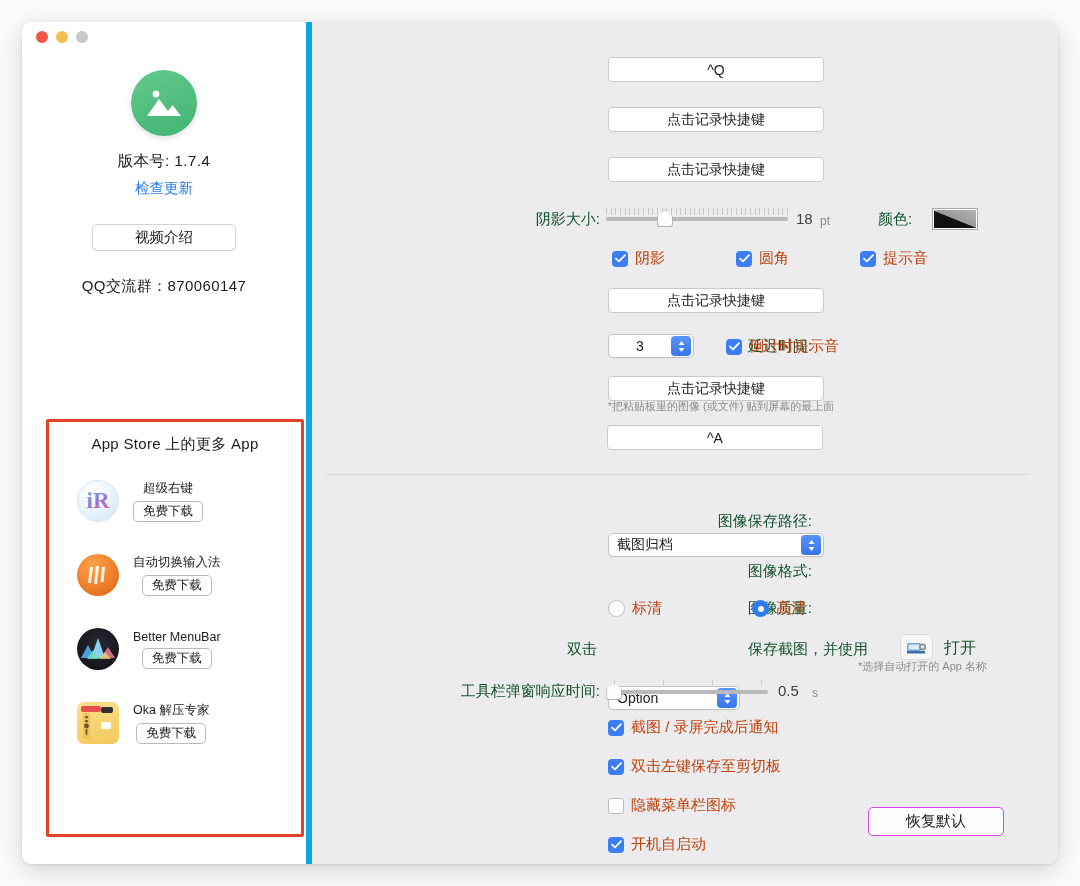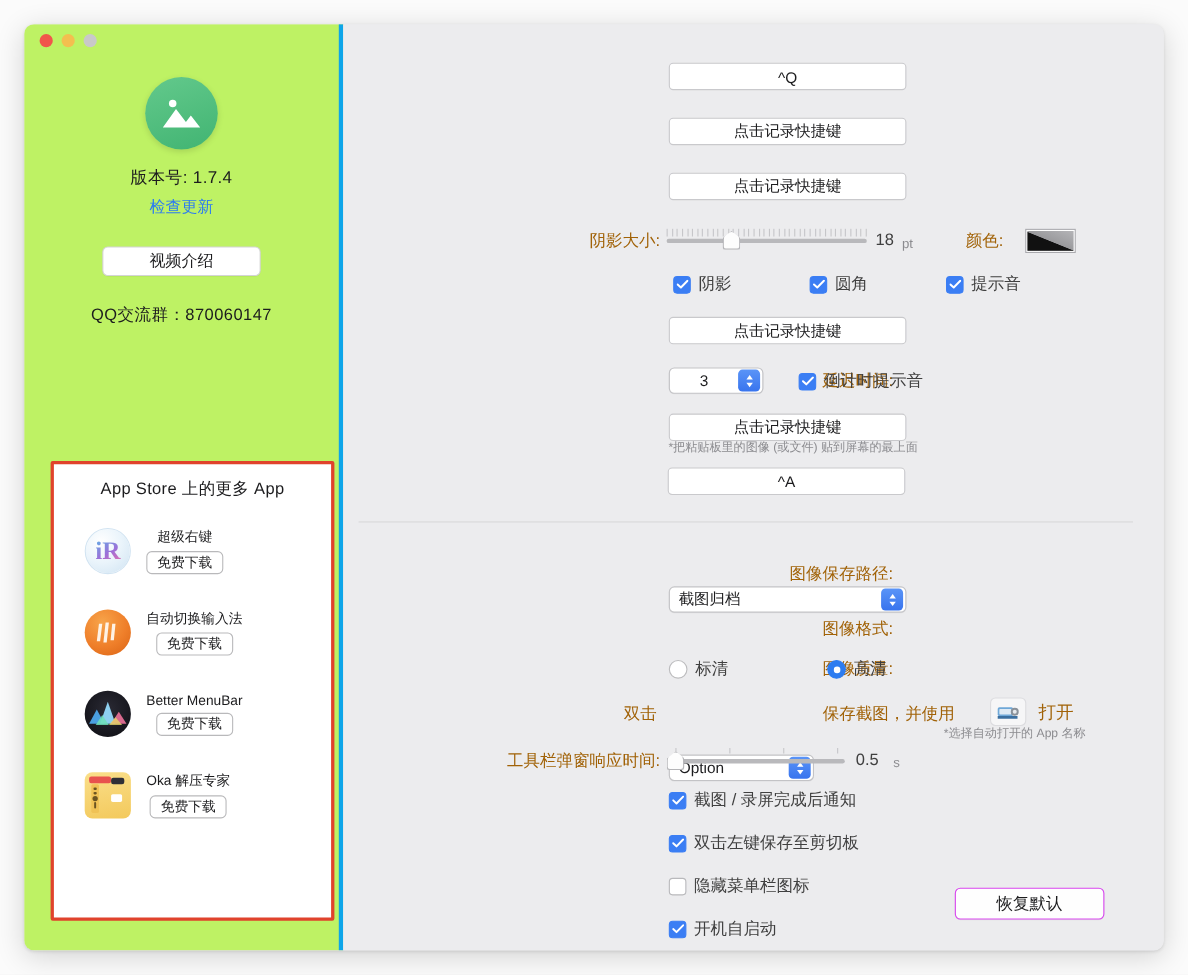--- a/index.html
+++ b/index.html
@@ -16,24 +16,24 @@
     width: 1036px; height: 842px;
     background: #ececee;
     border-radius: 9px;
     box-shadow: 0 6px 26px rgba(0,0,0,0.16), 0 1px 3px rgba(0,0,0,0.10);
     overflow: hidden;
     display: flex;
   }
   
   #sidebar {
     width: 290px; height: 100%;
-    background: #bef264;
+    background: #ffffff;
     position: relative;
     flex: 0 0 290px;
-    border-right: 4px solid #0ea5e9;
+    border-right: 6px solid #0ea5e9;
   }
   .traffic {
     position: absolute; left: 14px; top: 9px;
     display: flex; gap: 8px;
   }
   .tl { width: 12px; height: 12px; border-radius: 50%; }
   .tl.red { background: #f1564b; }
   .tl.yellow { background: #f3bf4f; }
   .tl.gray { background: #c9c9c9; }
 
@@ -96,39 +96,39 @@
   .ic-b { border-radius: 50%; background: radial-gradient(circle at 50% 40%, #2a2a34 0%, #0d0d12 100%); overflow: hidden; }
   .ic-y { border-radius: 7px; background: linear-gradient(170deg,#fadf8a,#f3c95c); overflow: hidden; position: relative; }
 
   
   #panel {
     flex: 1 1 auto; position: relative;
     background: #ececee;
     padding: 0;
   }
   .lbl {
-    font-size: 15px; color: #a16207; text-align: right;
+    font-size: 15px; color: #14532d; text-align: right;
     white-space: nowrap;
   }
   .shortcut-field {
     background: #fff; border: 1px solid #c9c9cc; border-radius: 4px;
     height: 25px; display: flex; align-items: center; justify-content: center;
     font-size: 14px; color: #1c1c1e; cursor: pointer;
   }
   .abs { position: absolute; }
 
   .cb {
     width: 16px; height: 16px; border-radius: 3.5px;
     display: inline-flex; align-items: center; justify-content: center;
     flex: 0 0 16px;
   }
   .cb.on { background: #3b7ef4; border: 1px solid #3b7ef4; }
   .cb.off { background: #fff; border: 1px solid #b9b9bc; }
   .cb svg { display: block; }
-  .cb-label { font-size: 15px; color: #404040; margin-left: 7px; white-space: nowrap; }
+  .cb-label { font-size: 15px; color: #c2410c; margin-left: 7px; white-space: nowrap; }
   .cb-wrap { display: flex; align-items: center; cursor: pointer; }
 
   .radio { width: 17px; height: 17px; border-radius: 50%; flex: 0 0 17px; display:inline-flex;align-items:center;justify-content:center;}
   .radio.off { background: #fff; border: 1px solid #bcbcbe; }
   .radio.on { background: #2d7cf0; border: 1px solid #2d7cf0; }
   .radio.on i { width: 6px; height: 6px; border-radius: 50%; background: #fff; display:block; }
 
   .popup {
     background: #fff; border: 1px solid #c3c3c6; border-radius: 5px;
     height: 24px; display: flex; align-items: center;

